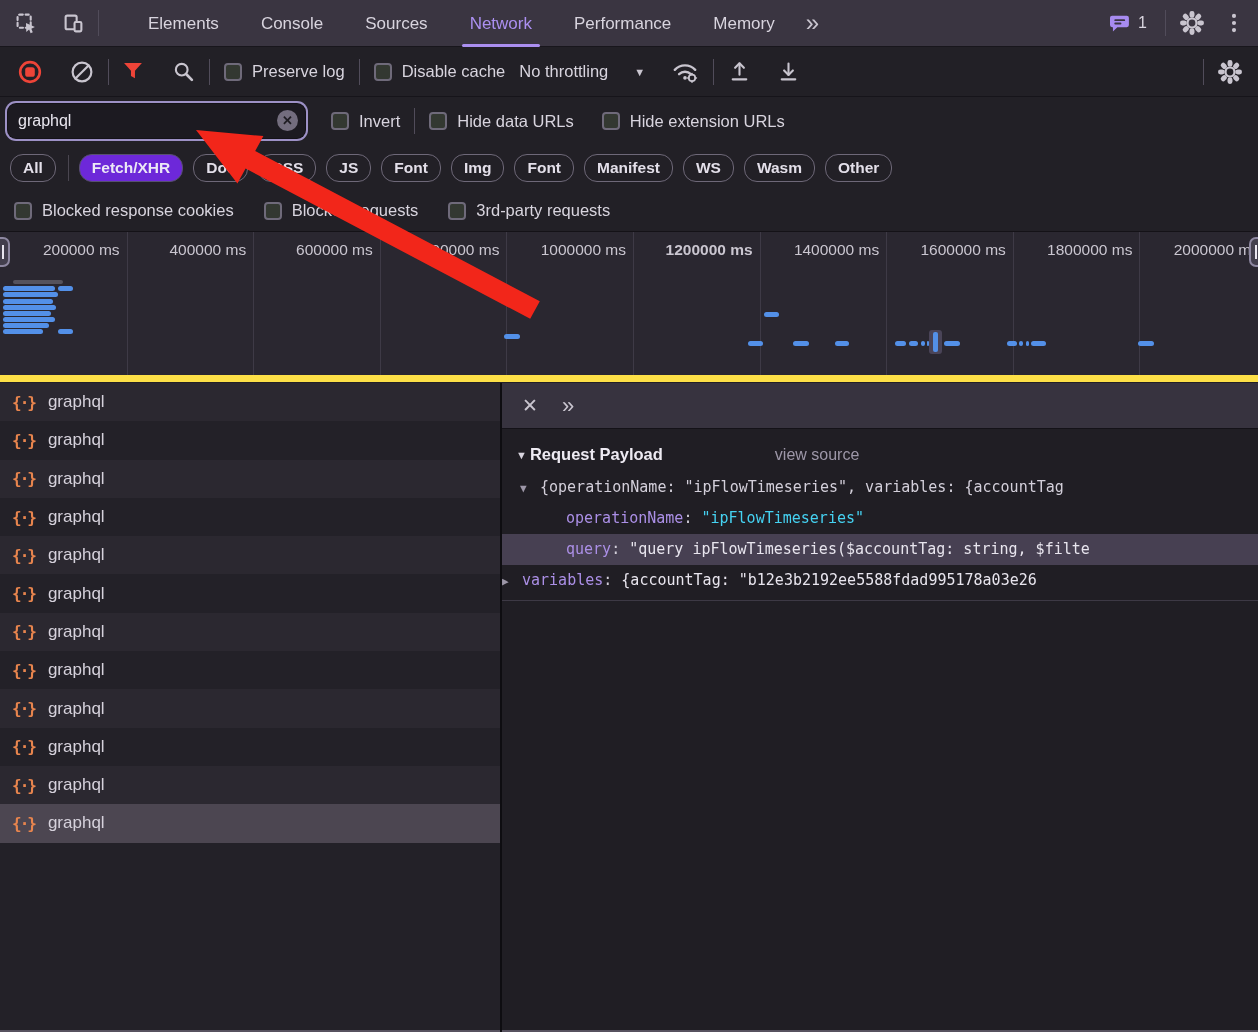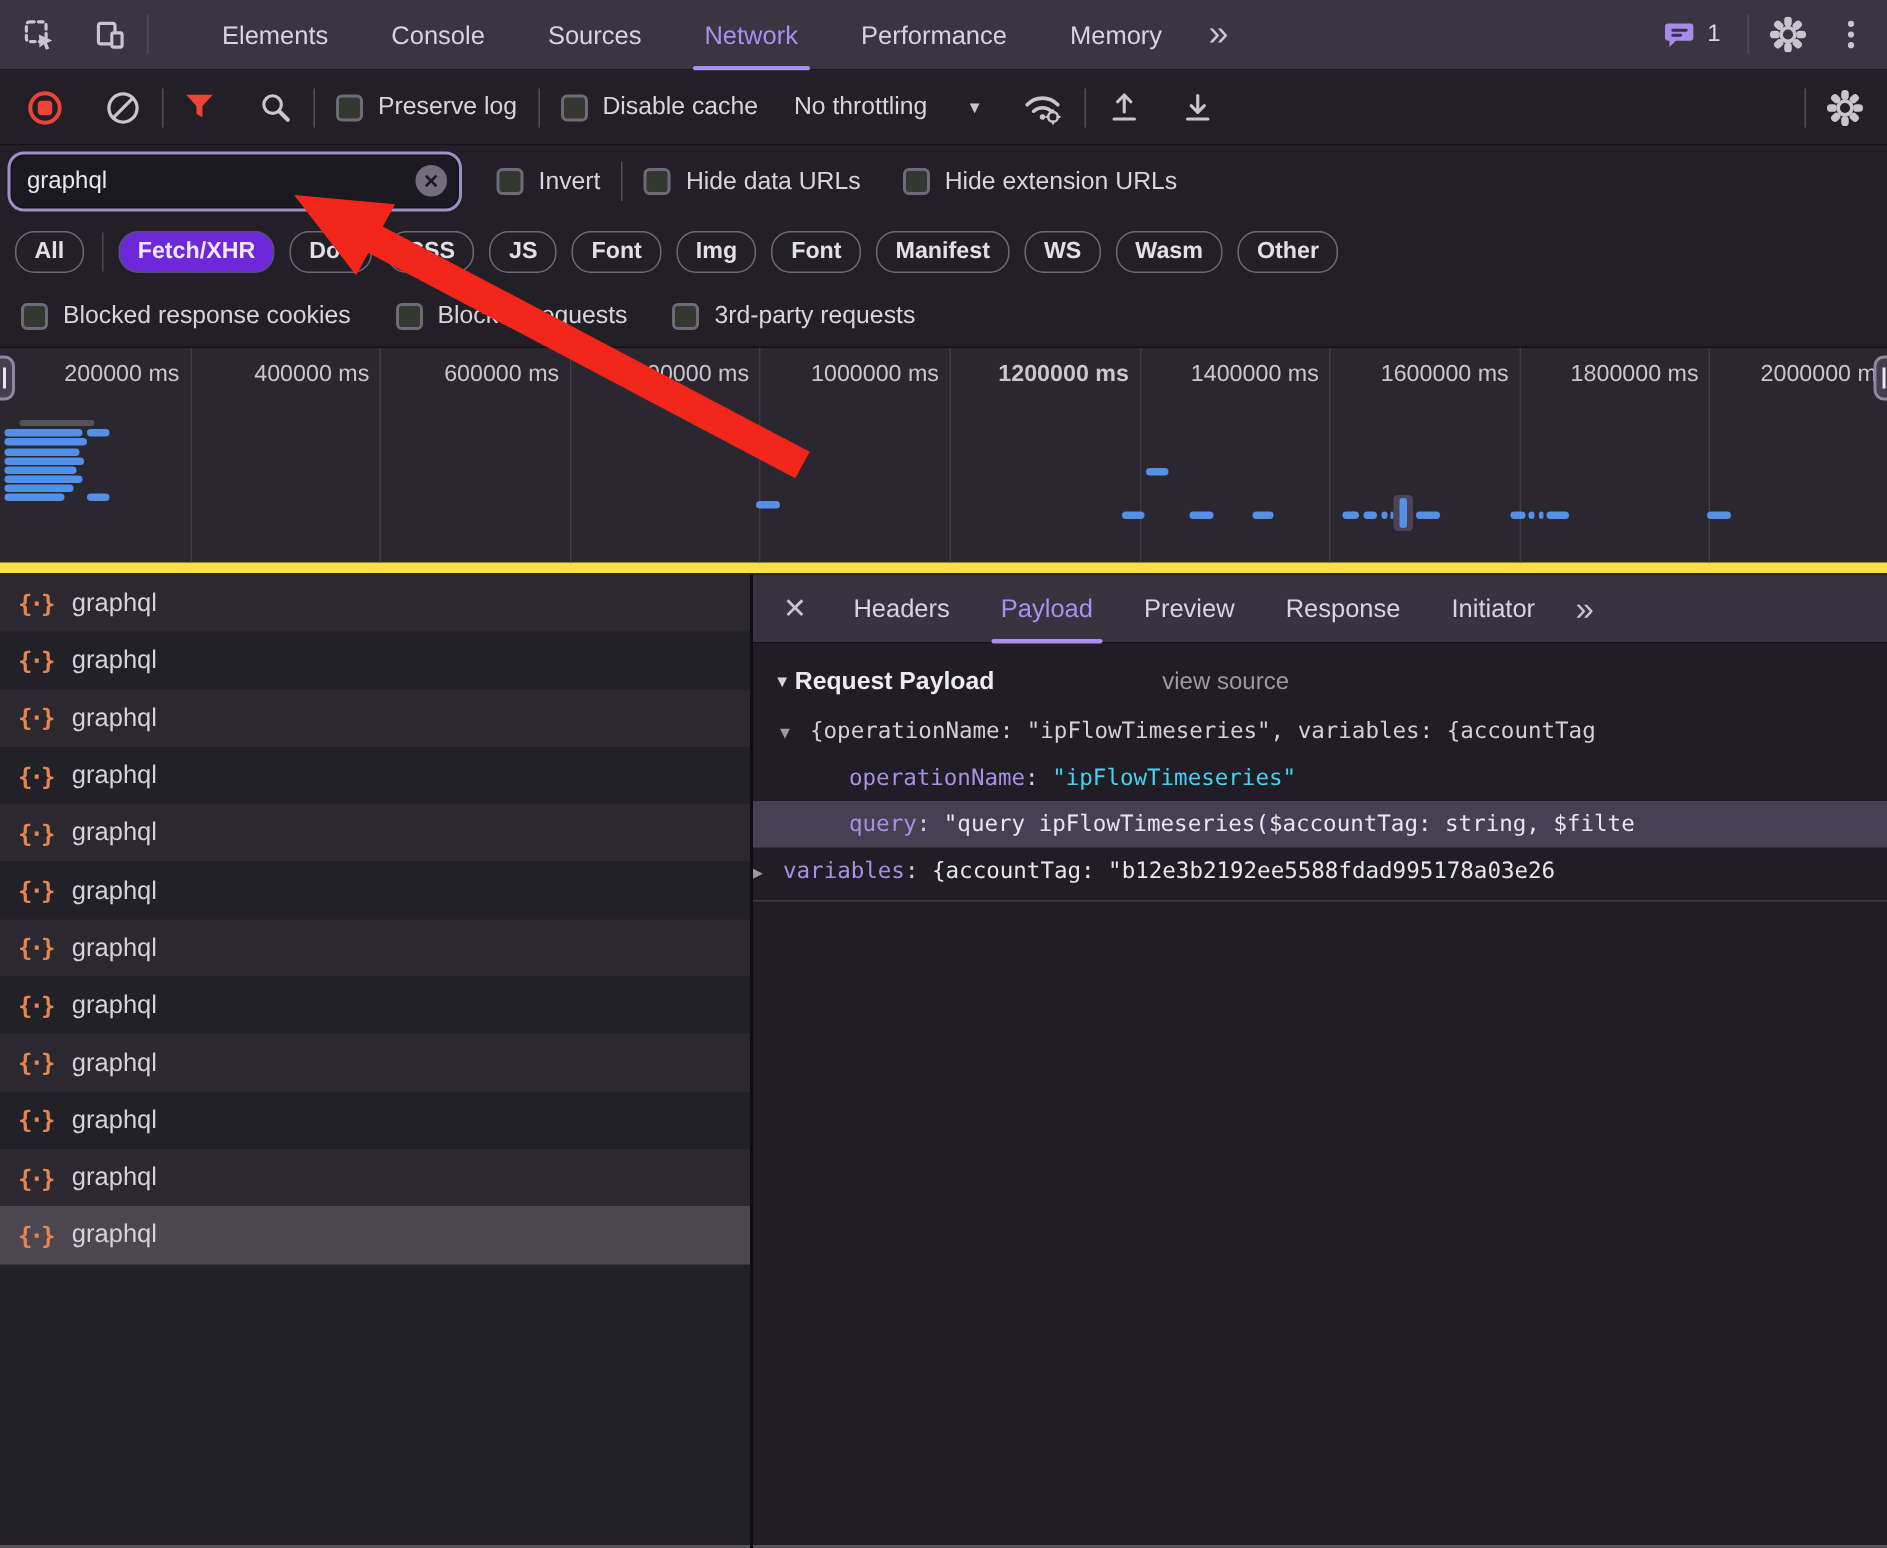--- a/index.html
+++ b/index.html
@@ -214,21 +214,21 @@
   <div class="vdiv"></div>
   <label class="cb-wrap">
     <span class="cb"></span>
     <span class="cb-label">Preserve log</span>
   </label>
   <div class="vdiv"></div>
   <label class="cb-wrap">
     <span class="cb"></span>
     <span class="cb-label">Disable cache</span>
   </label>
-  <div class="grp" style="margin-left:24px">
+  <div class="grp" style="margin-left:14px">
     <span class="sel-label">No throttling</span>
     <span class="sel-caret">▼</span>
   </div>
   <svg class="ico" width="28" height="24" viewBox="0 0 26 22" style="margin-left:26px">
     <path d="M3.5 9 a13 13 0 0 1 19 0" stroke-width="2.2"></path>
     <path d="M7.5 13 a8 8 0 0 1 11 0" stroke-width="2.2"></path>
     <circle cx="13" cy="16.5" r="1.7" fill="#c9c5cf" stroke="none"></circle>
     <circle cx="19.5" cy="16.5" r="3" stroke-width="1.6"></circle>
     <g stroke-width="1.4">
       <line x1="19.5" y1="12.4" x2="19.5" y2="13.6"></line>
@@ -410,27 +410,20 @@
         <div class="req-row alt sel">
           <span class="req-icon">{·}</span>
           <span class="req-name">graphql</span>
         </div>
       </div>
   </div>
   <div class="split"></div>
   <div class="panel-right">
     <div class="dtabs">
       <span class="close-x">✕</span>
-      <div id="detail-tabs" style="display:flex;align-items:center">
-          <div class="dtab">Headers</div>
-          <div class="dtab active">Payload</div>
-          <div class="dtab">Preview</div>
-          <div class="dtab">Response</div>
-          <div class="dtab">Initiator</div>
-        </div>
       <div class="chev2" style="font-size:22px">»</div>
     </div>
     <div class="rp-head">
       <span class="rp-tri">▼</span>
       <span class="rp-title">Request Payload</span>
       <span class="view-src">view source</span>
     </div>
     <div class="pl-wrap" id="payload-lines">
         <div class="pl-line" style="padding-left: 18px;"><span class="pl-marker">▼</span><span class="seg-plain">{operationName: "ipFlowTimeseries", variables: {accountTag</span></div>
         <div class="pl-line" style="padding-left: 44px;"><span class="pl-marker"> </span><span class="seg-key">operationName</span><span class="seg-plain">: </span><span class="seg-string">"ipFlowTimeseries"</span></div>

